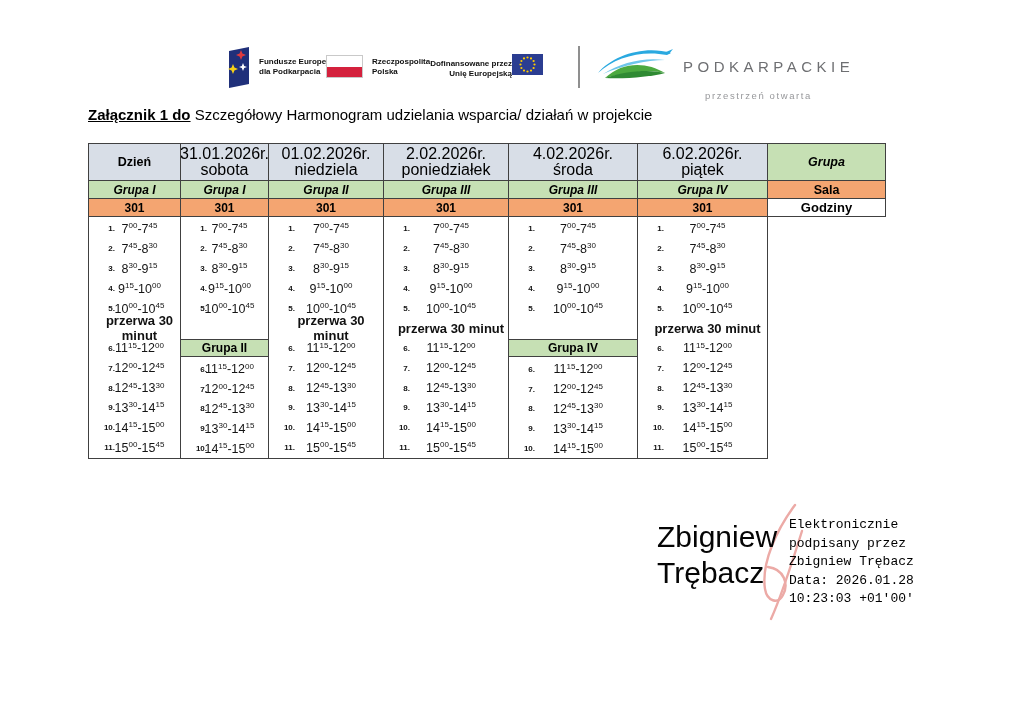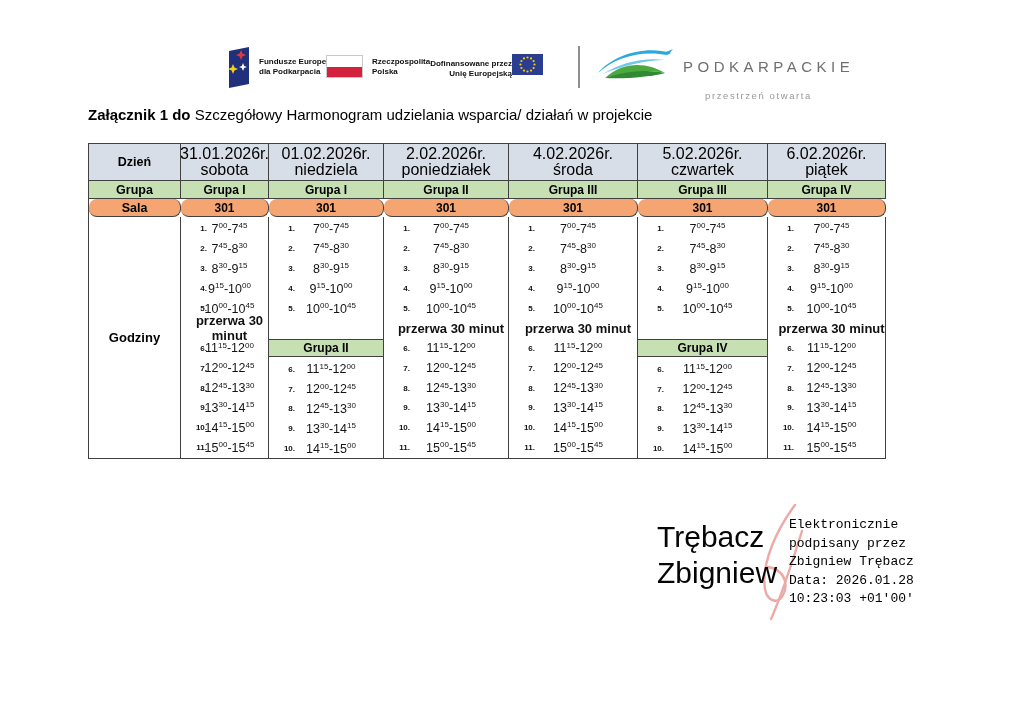--- a/index.html
+++ b/index.html
@@ -17,35 +17,35 @@
   .eu{left:428px;top:46px;align-items:flex-end;}
   .eu .logo-text{text-align:right;width:84px;}
   .divider{position:absolute;left:578px;top:46px;width:2px;height:42px;background:#8f8f8f;}
   .pk{left:597px;top:47px;align-items:flex-start;justify-content:space-between;}
   .pk-text{margin-left:8px;margin-top:11px;}
   .pk-title{font-size:15px;letter-spacing:4.5px;color:var(--c-pkgray,#6e6f72);white-space:nowrap;}
   .pk-sub{font-size:9.5px;letter-spacing:1.6px;color:#97989b;margin-top:15px;margin-left:22px;white-space:nowrap;}
 
   
   .doctitle{position:absolute;left:88px;top:106px;font-size:15px;}
-  .doctitle b{font-weight:700;}
+  .doctitle b{font-weight:700;text-decoration:underline;}
 
   
   .schedule{position:absolute;left:88px;top:143px;display:grid;
             grid-template-columns:92px 88px 115px 125px 129px 130px 118px;
             grid-template-rows:37px 18px 18px 242px;
             border-top:1.5px solid var(--c-border,#404040);
             border-left:1.5px solid var(--c-border,#404040);}
   .cell{border-right:1.5px solid var(--c-border,#404040);
         border-bottom:1.5px solid var(--c-border,#404040);
         display:flex;align-items:center;justify-content:center;
         text-align:center;box-sizing:border-box;overflow:hidden;}
   .r1{background:var(--c-day,#d8dee7);font-weight:400;font-size:16px;line-height:16px;flex-direction:column;}
-  .r2{background:var(--c-group,#c6e0b4);font-weight:700;font-size:12px;}
-  .r3{background:var(--c-room,#f4a571);font-weight:700;font-size:12px;border-radius:8px;}
+  .r2{background:var(--c-group,#c6e0b4);font-weight:700;font-size:12px;font-style:italic;}
+  .r3{background:var(--c-room,#f4a571);font-weight:700;font-size:12px;}
   .lbl{font-weight:700;font-size:12.5px;}
   .hoursc{font-size:13px;font-weight:700;}
   .bodyc{display:block;padding-top:2px;}
   .slot{height:19.9px;position:relative;display:flex;align-items:center;justify-content:center;}
   .num{position:absolute;left:4px;width:22px;text-align:right;font-size:8px;font-weight:700;color:#111;}
   .time{font-size:12.5px;color:#141414;padding-left:10px;white-space:nowrap;}
   .time sup{font-size:8px;line-height:0;position:relative;top:-4.5px;vertical-align:baseline;}
   .brk span{font-size:13px;font-weight:700;padding-left:10px;color:#111;}
   .gwrap{display:block;padding:0;}
   .gbar{height:16px;margin-top:1px;background:var(--c-group,#c6e0b4);
@@ -151,24 +151,20 @@
       </div>
       <div class="cell r1">
         <div>2.02.2026r.</div>
         <div>poniedziałek</div>
       </div>
       <div class="cell r1">
         <div>4.02.2026r.</div>
         <div>środa</div>
       </div>
       <div class="cell r1">
-        <div>5.02.2026r.</div>
-        <div>czwartek</div>
-      </div>
-      <div class="cell r1">
         <div>6.02.2026r.</div>
         <div>piątek</div>
       </div>
       <div class="cell lbl r2">Grupa</div>
       <div class="cell r2">Grupa I</div>
       <div class="cell r2">Grupa I</div>
       <div class="cell r2">Grupa II</div>
       <div class="cell r2">Grupa III</div>
       <div class="cell r2">Grupa III</div>
       <div class="cell r2">Grupa IV</div>
@@ -473,22 +469,22 @@
   <div>
     <span class="sig-flourish">
       <svg width="58" height="120" viewBox="0 0 58 120">
         <g stroke="#ecaaa6" stroke-width="2.4" fill="none" stroke-linecap="round">
           <path d="M44,4 C26,28 10,62 14,88 C16,100 27,104 32,94 C38,83 33,68 17,66"></path>
           <path d="M20,118 C30,96 41,62 51,30"></path>
         </g>
       </svg>
     </span>
     <div class="sig-name">
+      <div>Zbigniew</div>
       <div>Trębacz</div>
-      <div>Zbigniew</div>
     </div>
     <div class="sig-details" id="sig-details">
         <div>Elektronicznie</div>
         <div>podpisany przez</div>
         <div>Zbigniew Trębacz</div>
         <div>Data: 2026.01.28</div>
         <div>10:23:03 +01'00'</div>
       </div>
   </div>
 

